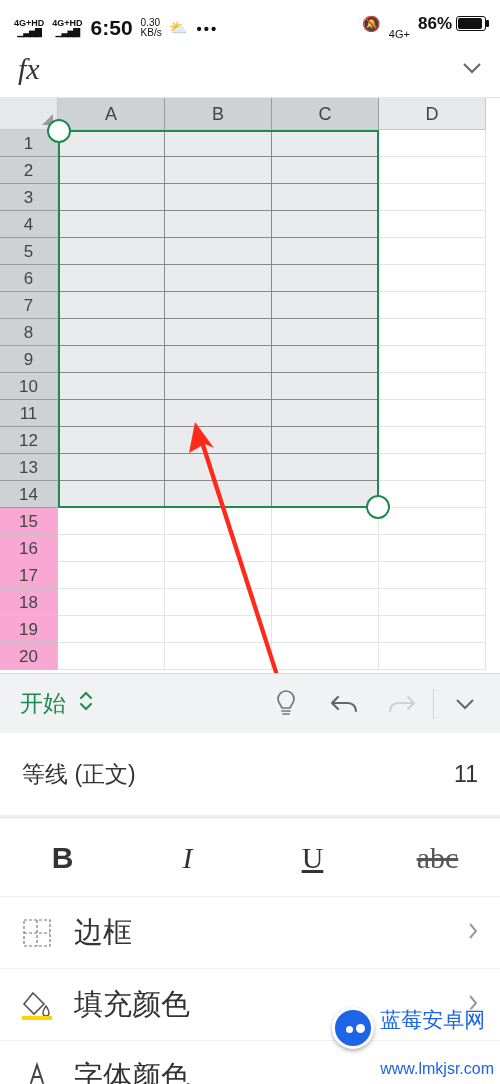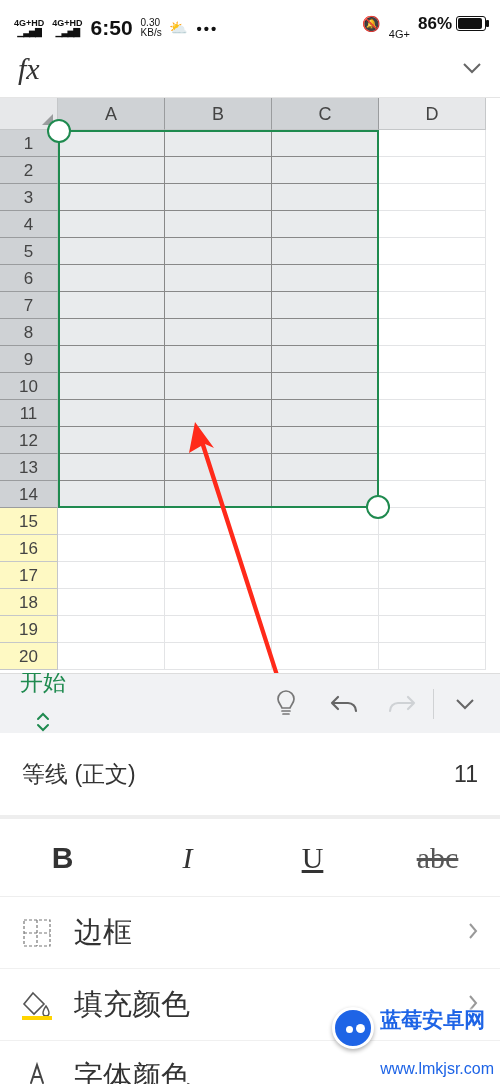--- a/index.html
+++ b/index.html
@@ -25,35 +25,35 @@
   .fx-arrow{color:#666;}
 
   
   .sheet-wrap{position:relative; height:575px; overflow:hidden; background:#fff;}
   .corner{position:absolute;left:0;top:0;width:58px;height:32px;background:#e7e8ea;border-right:1px solid #c5c7c9;border-bottom:1px solid #c5c7c9;}
   .corner::after{content:"";position:absolute;right:4px;bottom:4px;width:0;height:0;border-left:11px solid transparent;border-bottom:11px solid #9a9c9e;}
   .col-headers{position:absolute;left:58px;top:0;height:32px;display:flex;}
   .col-h{width:107px;height:32px;background:#e7e8ea;border-right:1px solid #c5c7c9;border-bottom:1px solid #c5c7c9;text-align:center;line-height:32px;font-size:18px;color:#444;}
   .col-h.sel{background:#cfd2d5;border-right:1px solid #9a9c9e;}
   .row-headers{position:absolute;left:0;top:32px;width:58px;}
-  .row-h{height:27px;border-right:1px solid #c5c7c9;border-bottom:1px solid #c5c7c9;background:#fef9c3;text-align:center;line-height:27px;font-size:17px;color:#444;}
+  .row-h{height:27px;border-right:1px solid #c5c7c9;border-bottom:1px solid #c5c7c9;background:#f9a8d4;text-align:center;line-height:27px;font-size:17px;color:#444;}
   .row-h.sel{background:#cfd2d5;border-bottom:1px solid #9a9c9e;}
   .cells{position:absolute;left:58px;top:32px;}
   .row{display:flex;}
   .cell{width:107px;height:27px;border-right:1px solid #e3e4e6;border-bottom:1px solid #e3e4e6;background:#fff;}
   .cell.sel{background:#e9ebed;border-right:1px solid #888;border-bottom:1px solid #888;}
   
   .sel-rect{position:absolute;border:2.5px solid #1f8a4f;pointer-events:none;}
   .handle{position:absolute;width:24px;height:24px;border-radius:50%;background:#fff;border:2.5px solid #1f8a4f;pointer-events:auto;}
   
   .arrow-overlay{position:absolute;pointer-events:none;}
 
   
   .ribbon-bar{height:60px;background:#f1f2f4;border-top:1px solid #ddd;display:flex;align-items:center;padding:0 6px;}
-  .rb-start{display:flex;align-items:center;gap:12px;color:#1f8a4f;font-size:23px;padding:0 14px;flex-direction:column;}
+  .rb-start{display:flex;align-items:flex-end;gap:12px;color:#1f8a4f;font-size:23px;padding:0 14px;}
   .rb-spacer{flex:1;}
   .rb-btn{width:58px;height:58px;display:flex;align-items:center;justify-content:center;color:#555;}
   .rb-btn.disabled{color:#c0c2c4;}
   .rb-sep{width:1px;height:30px;background:#d0d2d4;margin:0 2px;}
 
   
   .panel{background:#fff;}
   .font-row{height:86px;display:flex;align-items:center;justify-content:space-between;padding:0 22px;border-bottom:4px solid #eee;}
   .font-name{font-size:23px;color:#333;}
   .font-size{font-size:23px;color:#333;}
@@ -67,21 +67,21 @@
   .menu-icon{width:30px;height:30px;flex-shrink:0;display:flex;align-items:center;justify-content:center;}
   .menu-label{flex:1;font-size:29px;color:#333;}
   .menu-arrow{color:#999;}
 
   
   .watermark{position:absolute;right:6px;bottom:6px;display:flex;align-items:center;gap:6px;}
   .wm-bubble{width:42px;height:42px;background:#1e64e6;border:3px solid #fff;border-radius:50%;position:relative;box-shadow:0 2px 4px rgba(0,0,0,.3);}
   .wm-bubble::before,.wm-bubble::after{content:"";position:absolute;background:#fff;border-radius:50%;}
   .wm-bubble::before{width:7px;height:7px;left:11px;top:16px;}
   .wm-bubble::after{width:9px;height:9px;left:21px;top:14px;}
-  .wm-text{font-size:21px;color:#1e64e6;font-weight:700;text-shadow:0 0 3px #fff,0 0 3px #fff,0 0 3px #fff;margin-top:28px;}
+  .wm-text{font-size:21px;color:#1e64e6;font-weight:400;text-shadow:0 0 3px #fff,0 0 3px #fff,0 0 3px #fff;margin-top:28px;}
   .wm-sub{font-size:16px;color:#1e64e6;text-shadow:0 0 3px #fff,0 0 3px #fff;margin-top:26px;}
 </style>
 </head>
 <body>
 
 <div class="status-bar">
   <div class="sb-left">
     <div class="sig">
         <div class="top">4G+HD</div>
         <div class="bars">▁▃▅▇</div>

